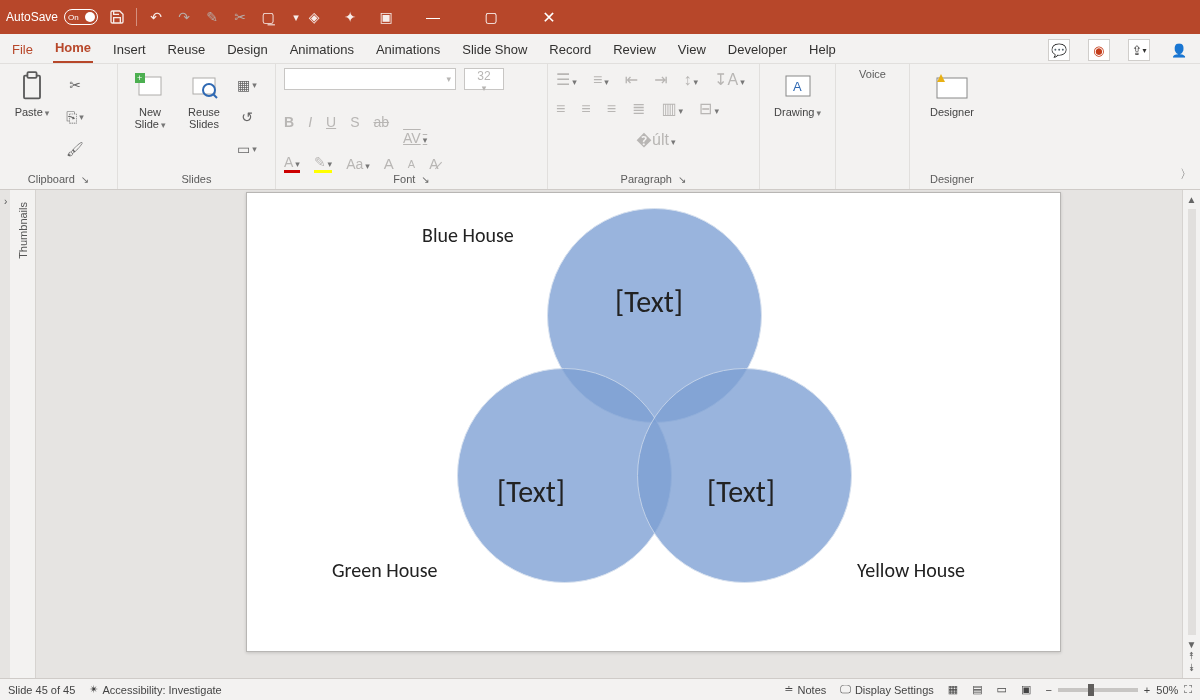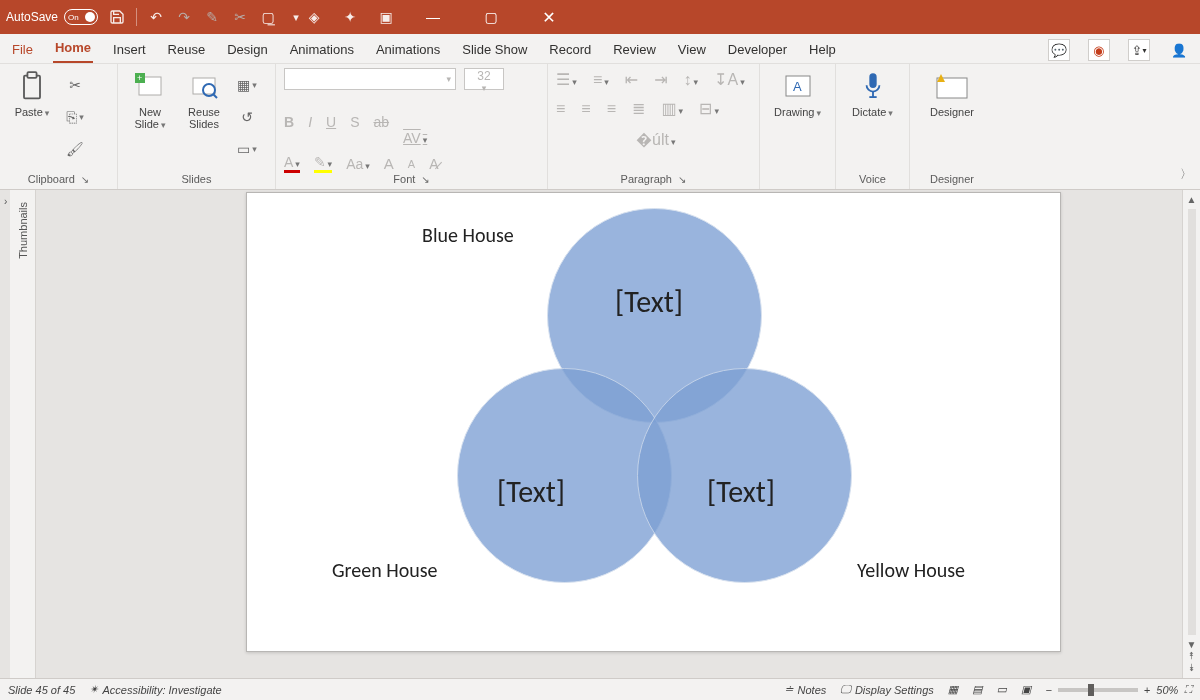--- a/index.html
+++ b/index.html
@@ -52,21 +52,21 @@
 .canvas-area { flex:1; position:relative; overflow:hidden; background:#e6e4e2;}
 .slide { position:absolute; left:210px; top:2px; width:815px; height:460px; background:#fff; border:1px solid #b8b6b4; box-shadow: 0 1px 3px rgba(0,0,0,.15);}
 .venn { position:absolute; border-radius:50%; background:#7da0d4; opacity:.78; border:1px solid #cdd9ea;}
 .venn-label { position:absolute; font-size:20px; color:#222; font-family: Calibri, Arial, sans-serif;}
 .venn-text { position:absolute; font-size:30px; color:#222; font-family: Calibri, Arial, sans-serif;}
 .vscroll { position:absolute; right:0; top:0; bottom:0; width:18px; background:#f3f2f1; border-left:1px solid #d6d3d0; display:flex; flex-direction:column; align-items:center; justify-content:space-between; padding:4px 0; font-size:10px; color:#666;}
 .vscroll .track { flex:1; width:8px; background:#e1dfdd; margin:4px 0; position:relative;}
 .vscroll .nav-arrows { display:flex; flex-direction:column; gap:0px; font-size:10px;}
 
 
-.status { height:22px; background:#f3f2f1; border-top:1px solid #cfcbc8; display:flex; align-items:center; font-size:11px; color:#444; padding:0 8px; gap:14px;font-style:italic;}
+.status { height:22px; background:#f3f2f1; border-top:1px solid #cfcbc8; display:flex; align-items:center; font-size:11px; color:#444; padding:0 8px; gap:14px;}
 .status .spacer { flex:1; }
 .status .zoom { display:flex; align-items:center; gap:6px;}
 .status .slider { width:80px; height:4px; background:#c8c6c4; position:relative;}
 .status .slider::after { content:""; position:absolute; left:30px; top:-4px; width:6px; height:12px; background:#605e5c;}
 .status .sb-btn { display:flex; align-items:center; gap:4px;}
 .chev::after{content:"\25BE"; font-size:9px; margin-left:2px; color:#777;}
 </style>
 </head>
 <body>
 
@@ -261,33 +261,20 @@
             </svg>
         </span>
         <span class="chev">Drawing</span>
       </div>
     </div>
     <div class="group-label" style="visibility:hidden;">.</div>
   </div>
 
 
   <div class="ribbon-group" style="width:74px;">
-    <div class="group-body" style="justify-content:center;">
-      <div class="rb-big">
-        <span class="ico">
-          <svg width="22" height="30" viewBox="0 0 24 32" fill="none" stroke="#2f69b3" stroke-width="2">
-              <rect x="9" y="2" width="6" height="14" rx="3" fill="#2f69b3"></rect>
-              <path d="M5 14a7 7 0 0 0 14 0"></path>
-              <line x1="12" y1="21" x2="12" y2="27"></line>
-              <line x1="8" y1="27" x2="16" y2="27"></line>
-            </svg>
-        </span>
-        <span class="chev">Dictate</span>
-      </div>
-    </div>
     <div class="group-label">
         <span>Voice</span>
       </div>
   </div>
 
   <div class="ribbon-group" style="width:84px; border-right:none;">
     <div class="group-body" style="justify-content:center;">
       <div class="rb-big" style="width:60px;">
         <span class="ico">
           <svg width="34" height="30" viewBox="0 0 34 30">

